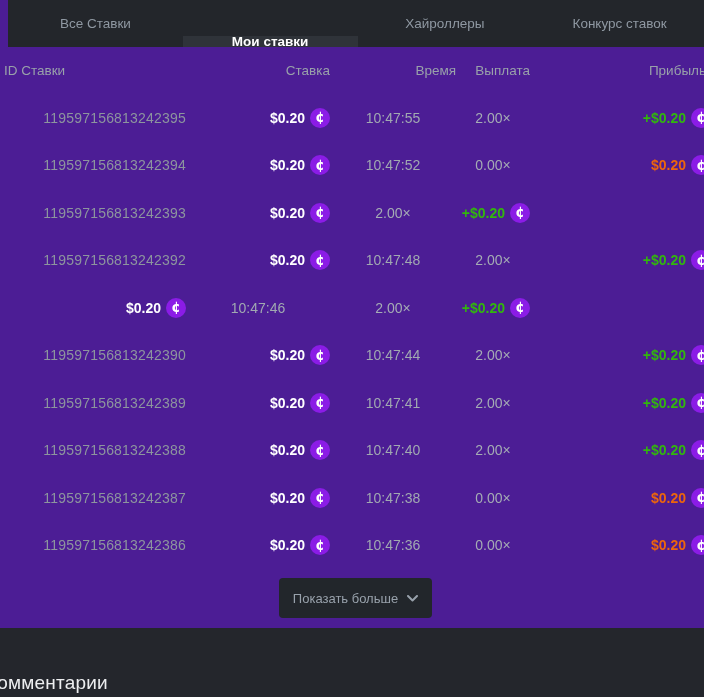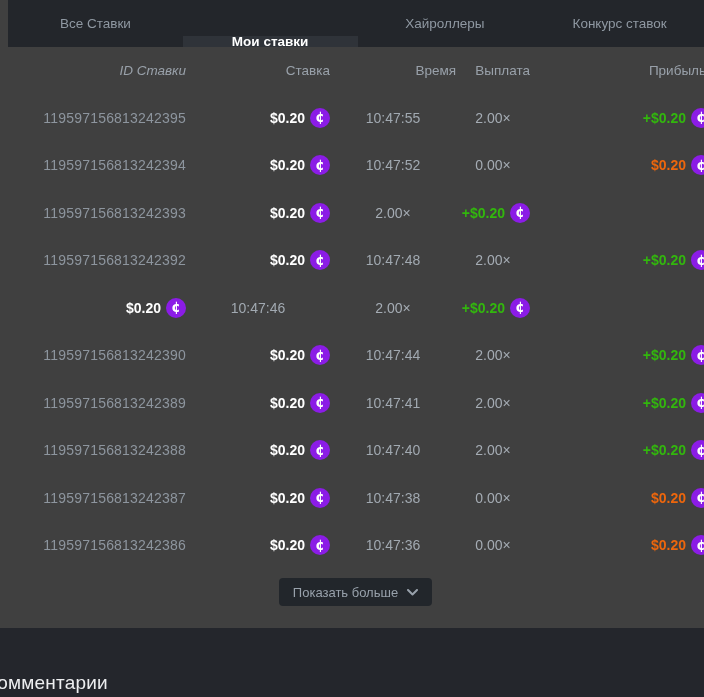--- a/index.html
+++ b/index.html
@@ -1,19 +1,19 @@
 <!DOCTYPE html>
 <html style="--win: #32b70d; --loss: #ed660c; --coin: #8b1ce6;"><head>
 <meta charset="utf-8">
 <style>
   html,body{margin:0;padding:0;background:#0d0e11;}
   *{box-sizing:border-box;}
   .screen{
     position:relative;width:704px;height:697px;overflow:hidden;
-    background:#404040;
+    background:#4c1d95;
     font-family:"Liberation Sans","DejaVu Sans",sans-serif;
     -webkit-font-smoothing:antialiased;
   }
   
   .tabbar{
     position:absolute;top:0;left:8px;width:699px;height:47px;
     display:flex;background:#23262b;
   }
   .tab{
     flex:1;display:flex;align-items:center;justify-content:center;
@@ -21,21 +21,21 @@
   }
   .tab.active{background:#2f3339;color:#ffffff;font-weight:bold;margin-top:36px;}
   
   .table{position:absolute;top:47px;left:0;width:711px;}
   .thead,.trow{
     display:grid;grid-template-columns:186px 144px 126px 74px 181px;
     align-items:center;
   }
   .thead{height:47px;font-size:13.5px;color:#99a1aa;}
   .trow{height:47.5px;font-size:14px;}
-  .h-id{padding-left:10px;text-align:right;font-style:italic;}
+  .h-id{padding-left:4px;text-align:left;}
   .h-bet,.h-time,.h-payout{text-align:right;}
   .h-profit{text-align:right;padding-right:5px;white-space:nowrap;}
   .c-id{padding-left:8px;color:#8d959e;letter-spacing:.2px;text-align:right;}
   .c-bet{display:flex;align-items:center;justify-content:flex-end;gap:5px;
          color:#ffffff;font-weight:bold;}
   .c-time{text-align:center;color:#a1a9b1;}
   .c-payout{text-align:center;color:#a5acb4;}
   .c-profit{display:flex;align-items:center;justify-content:flex-end;gap:5px;
             font-weight:bold;}
   .c-profit .pval.win{color:var(--win,#32b70d);}
@@ -43,21 +43,21 @@
   .coin{
     width:20px;height:20px;border-radius:50%;flex:0 0 20px;
     background:var(--coin,#8b1ce6);color:#fff;
     display:inline-flex;align-items:center;justify-content:center;
     font-size:13.5px;font-weight:bold;line-height:1;
     font-family:"DejaVu Sans",sans-serif;
   }
   
   .show-more-wrap{width:711px;display:flex;justify-content:center;margin-top:9px;}
   .show-more{
-    display:inline-flex;align-items:center;gap:9px;height:28px;padding:0 14px;
+    display:inline-flex;align-items:center;gap:9px;height:40px;padding:0 14px;
     background:#22262b;border:none;border-radius:4px;cursor:pointer;
     color:#98a1ab;font-size:13px;
     font-family:"Liberation Sans","DejaVu Sans",sans-serif;
   }
   .chevron{display:inline-block;width:11px;height:7px;}
   
   .comments{
     position:absolute;top:628px;left:0;width:704px;height:69px;
     background:#24262c;overflow:hidden;
   }

